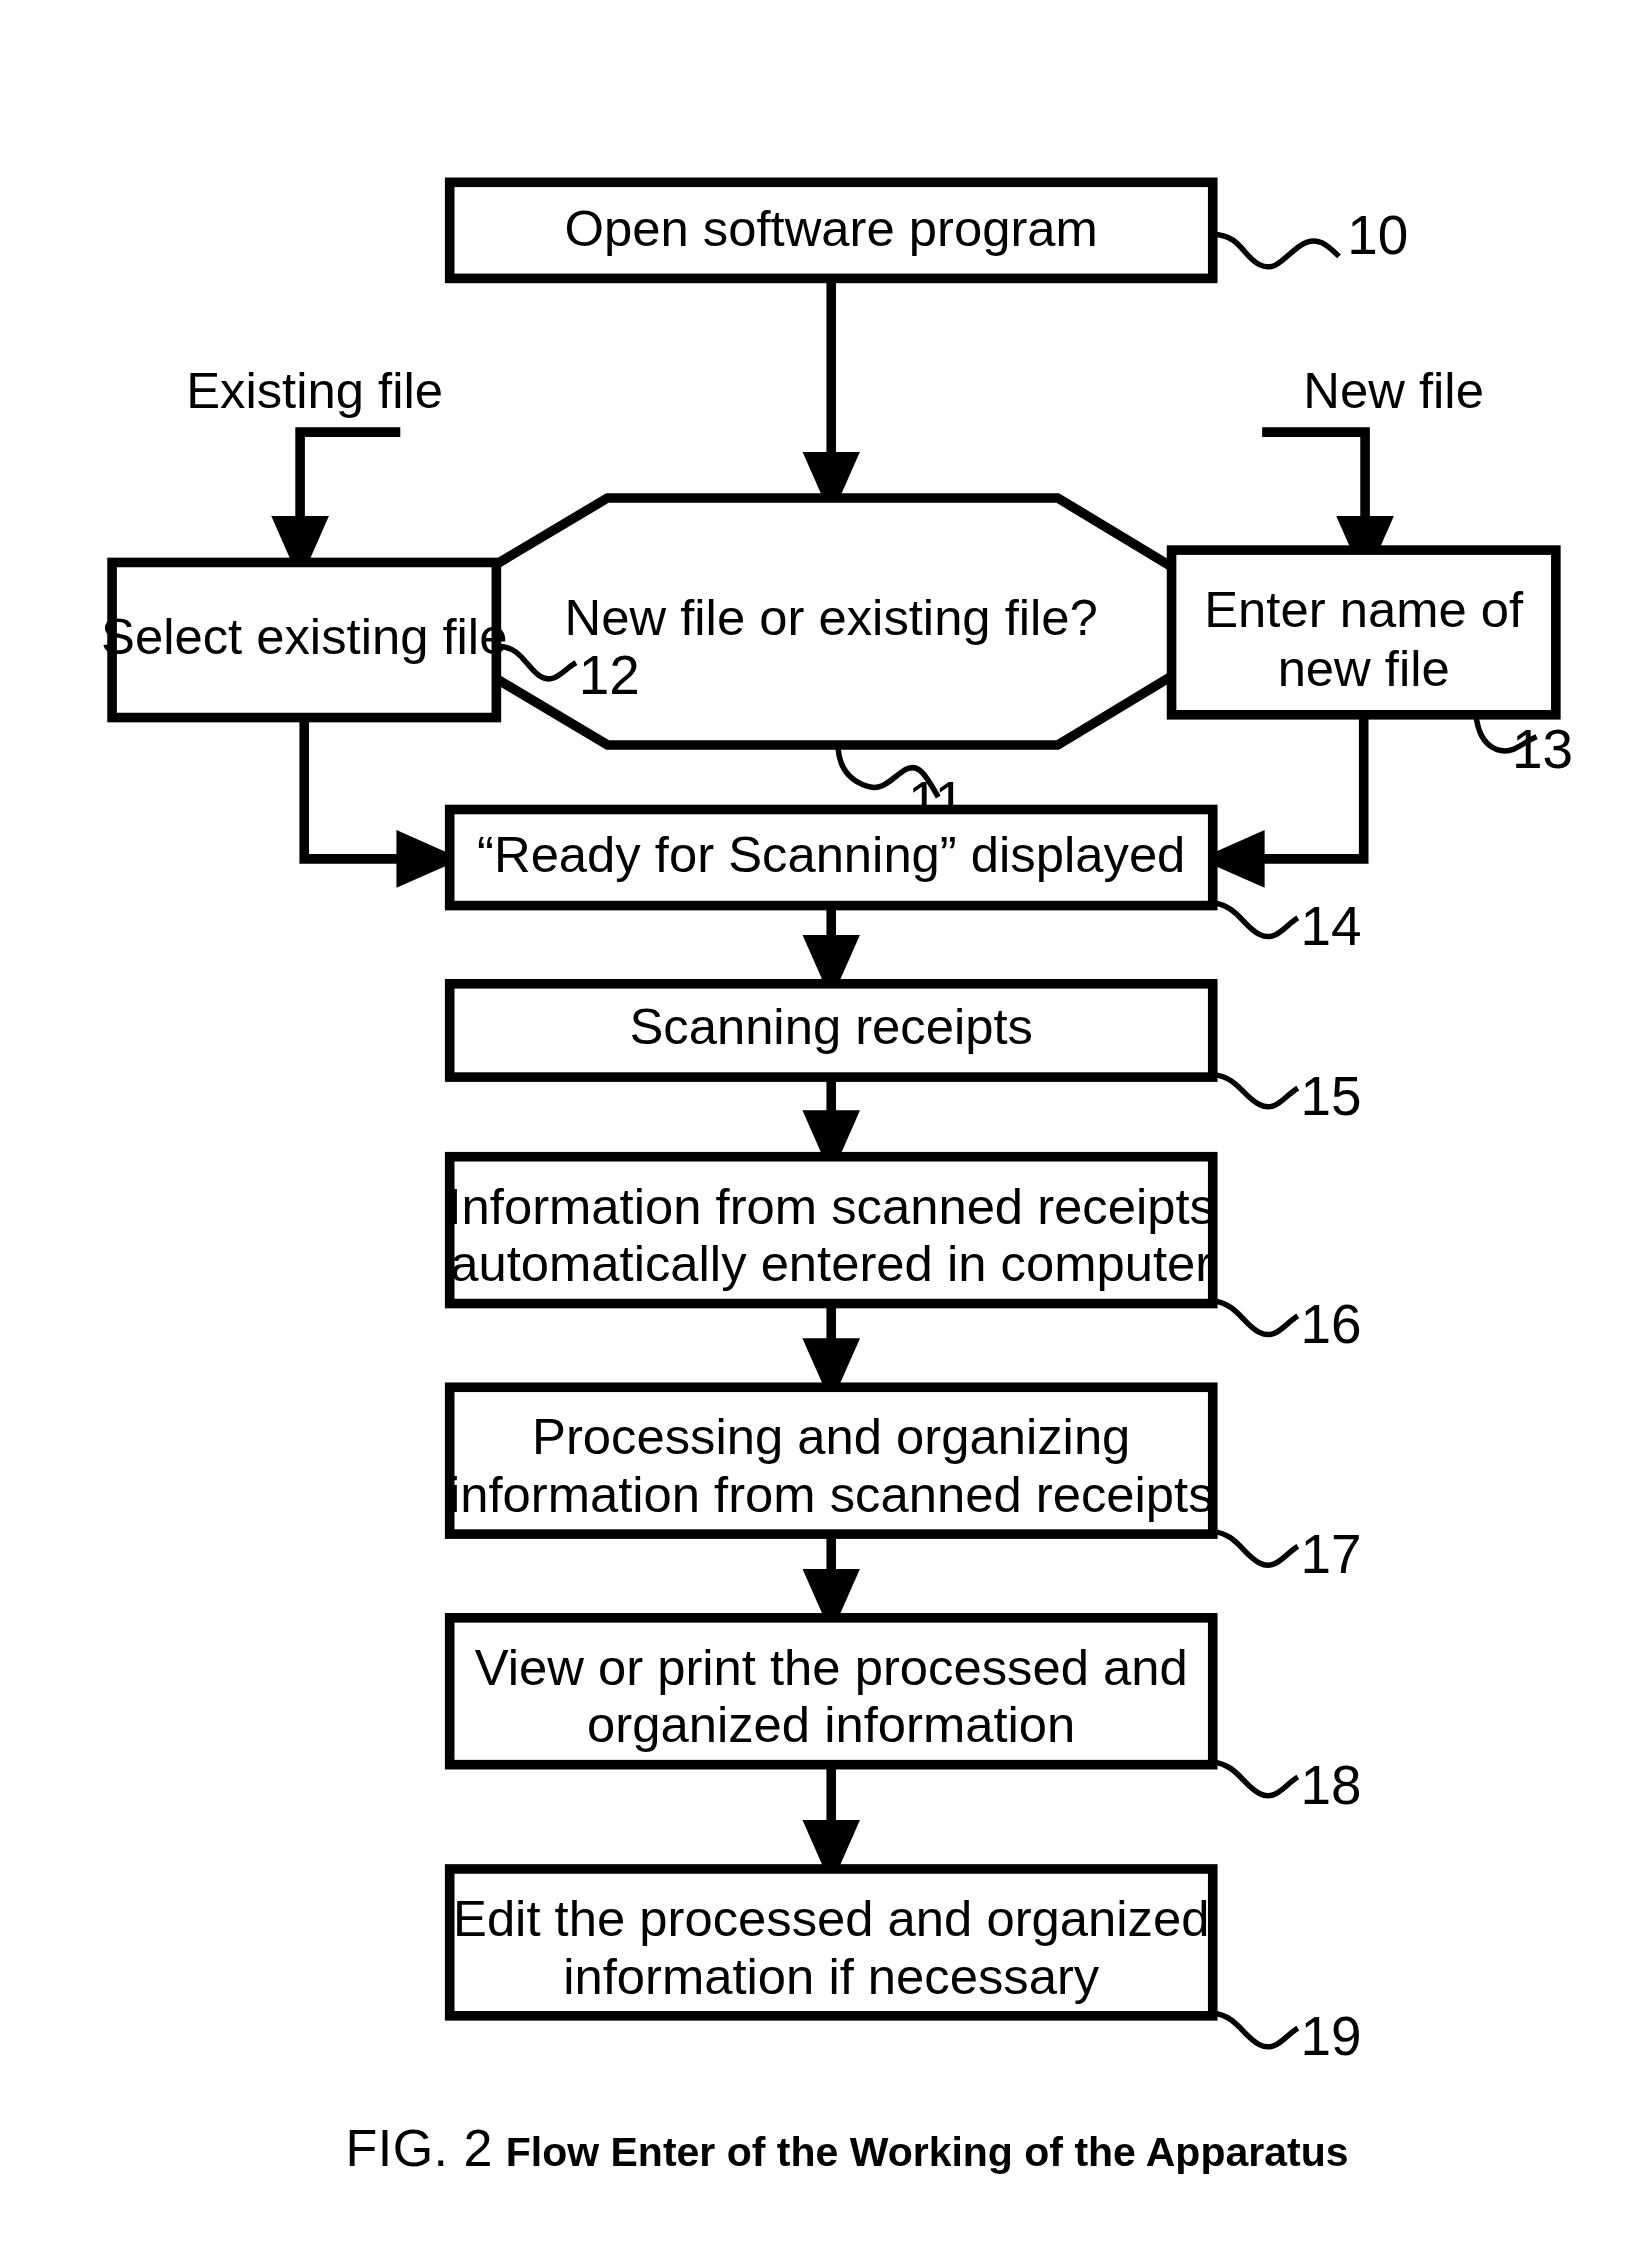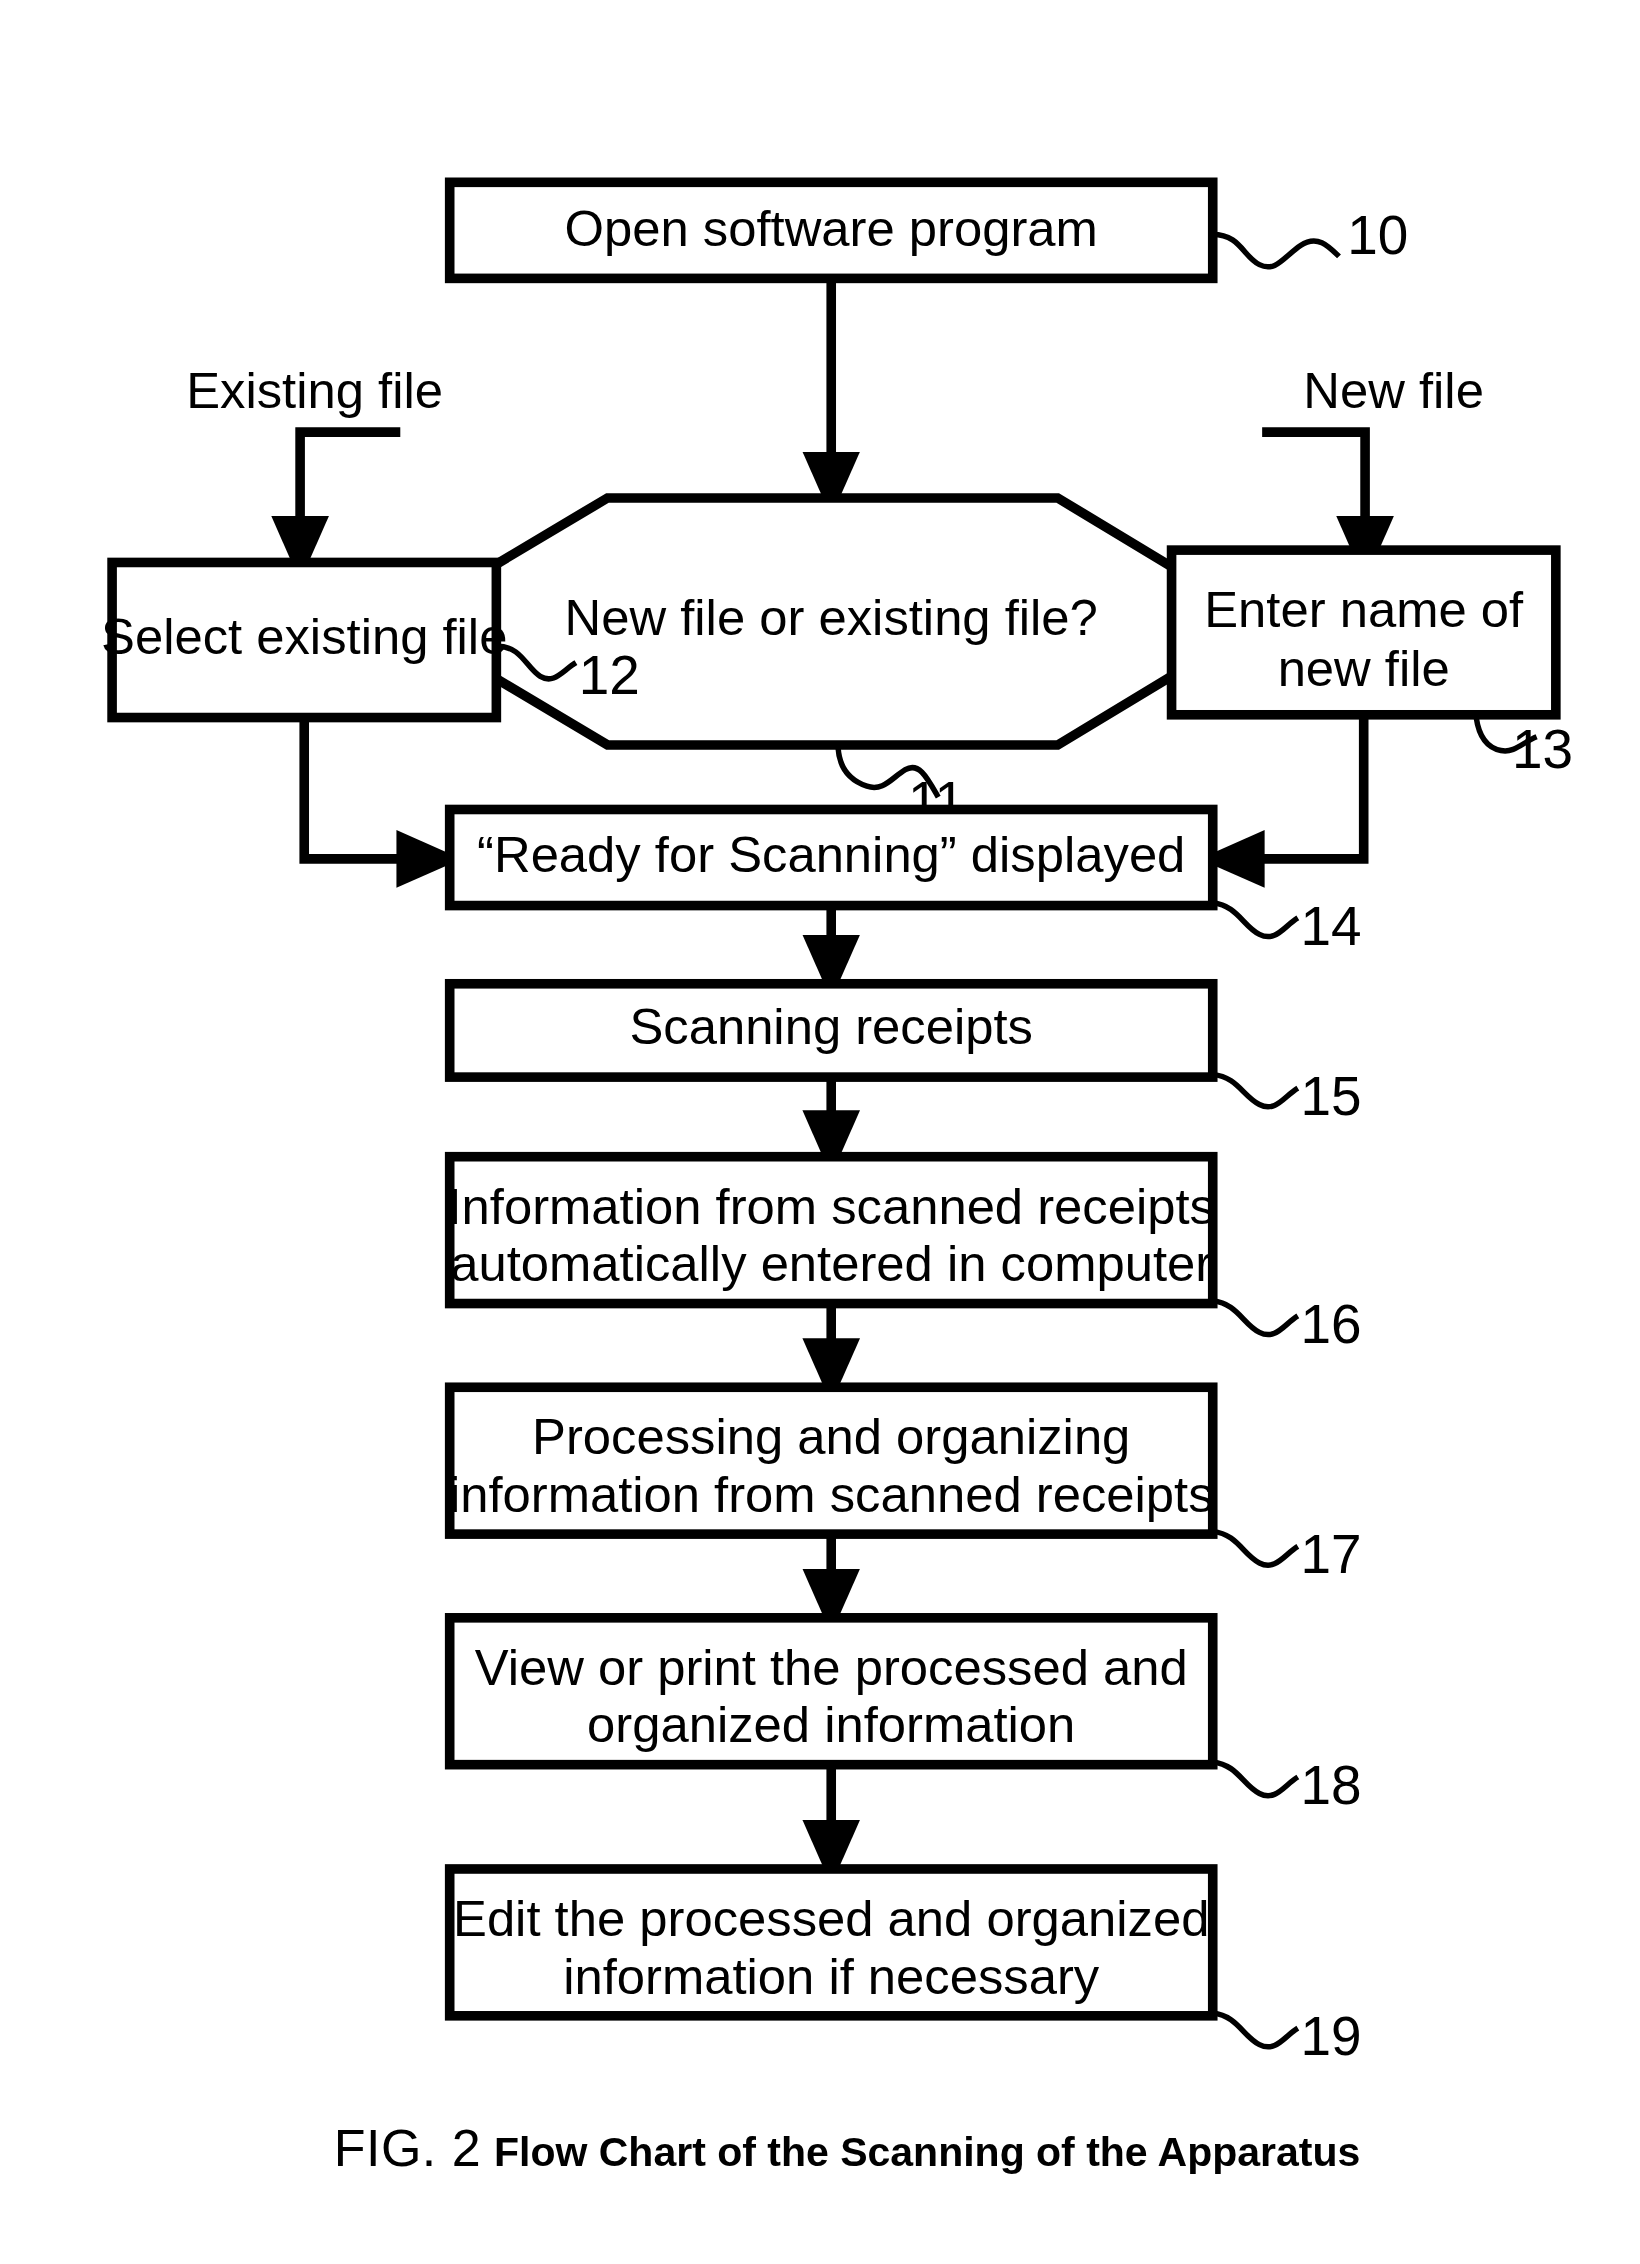--- a/index.html
+++ b/index.html
@@ -216,17 +216,17 @@
       <text class="node-text" x="586" y="1368">information if necessary</text>
     </g>
     <g>
       <path class="leader" d="M864,1392 C882,1394 886,1409 898,1415 C910,1421 916,1409 926,1403"></path>
       <text class="ref-num" x="928" y="1412">19</text>
     </g>
 
   </svg>
 
   <div class="caption-wrap">
-    <span class="caption-fig">FIG. 2</span><span class="caption-title">Flow Chart of the Scanning of the Apparatus</span>
+    <span class="caption-fig">FIG. 2</span><span class="caption-title">Flow Enter of the Working of the Apparatus</span>
   </div>
 
 </div>
 
 
 </body></html>

